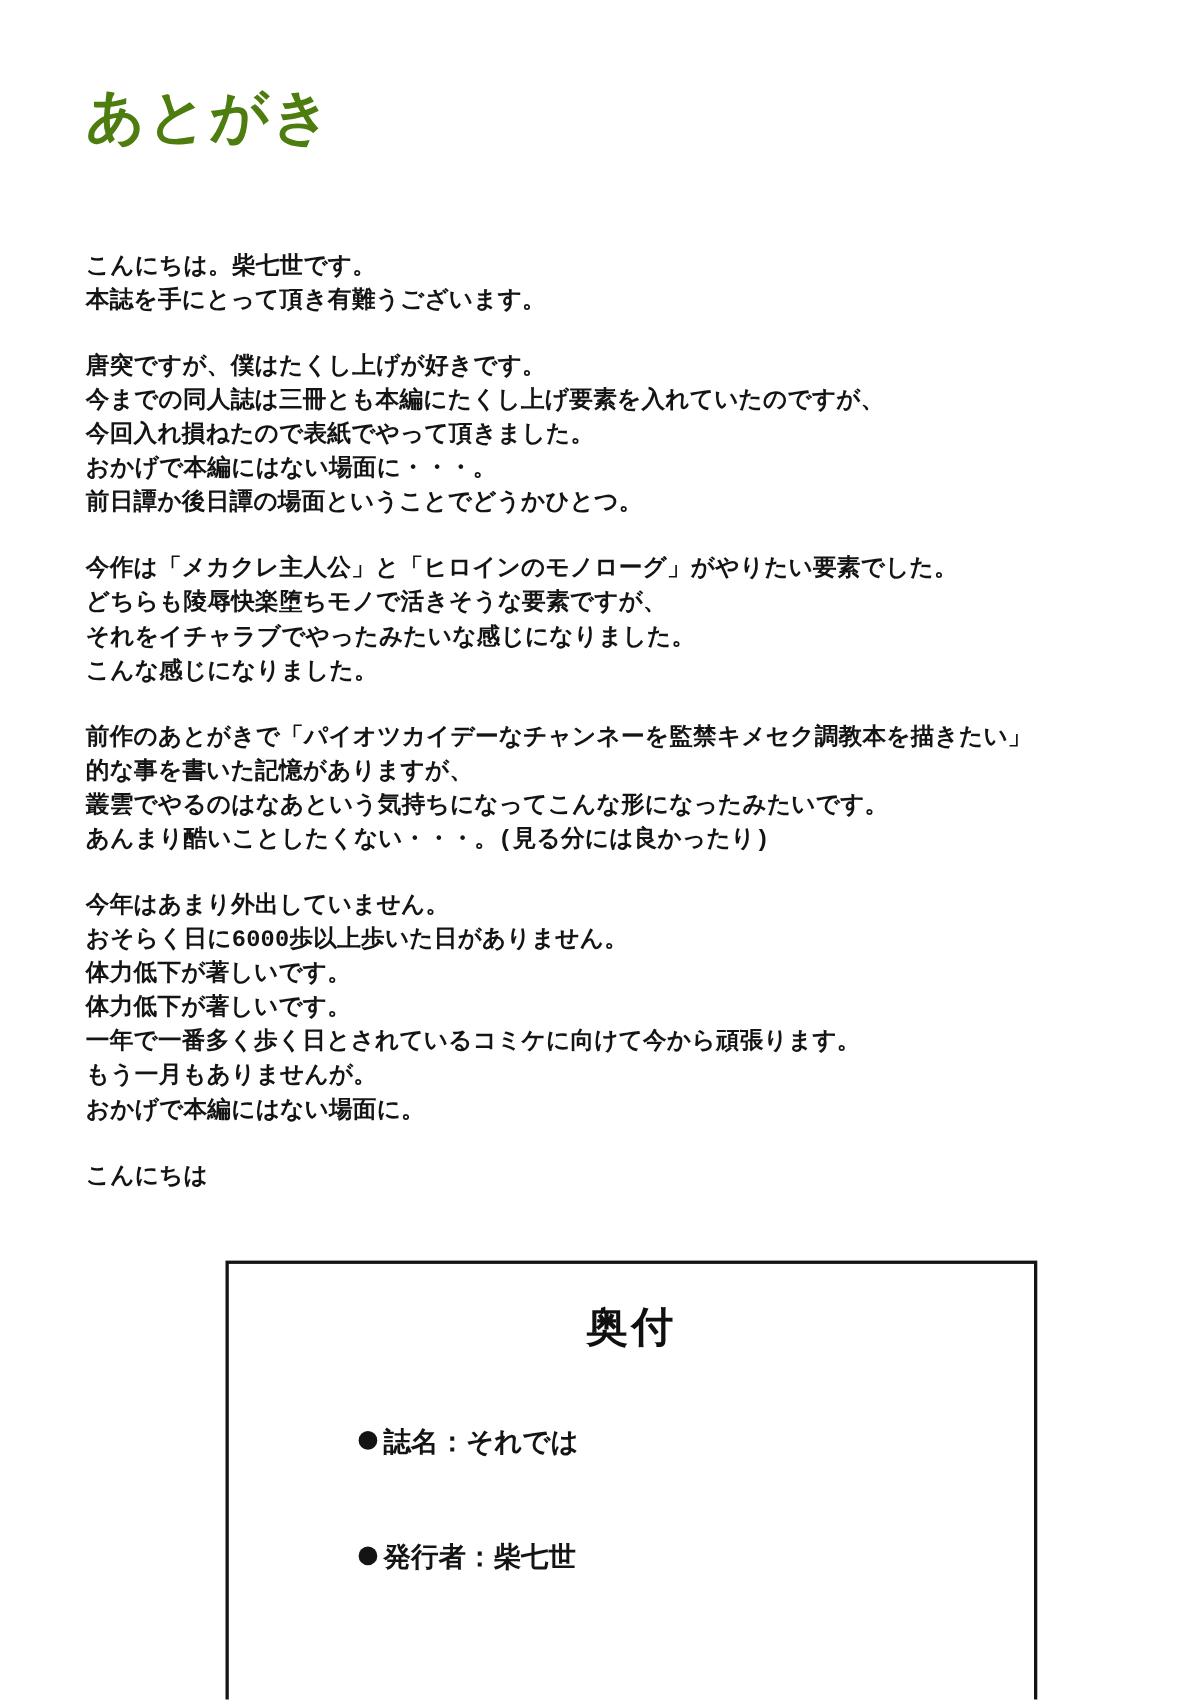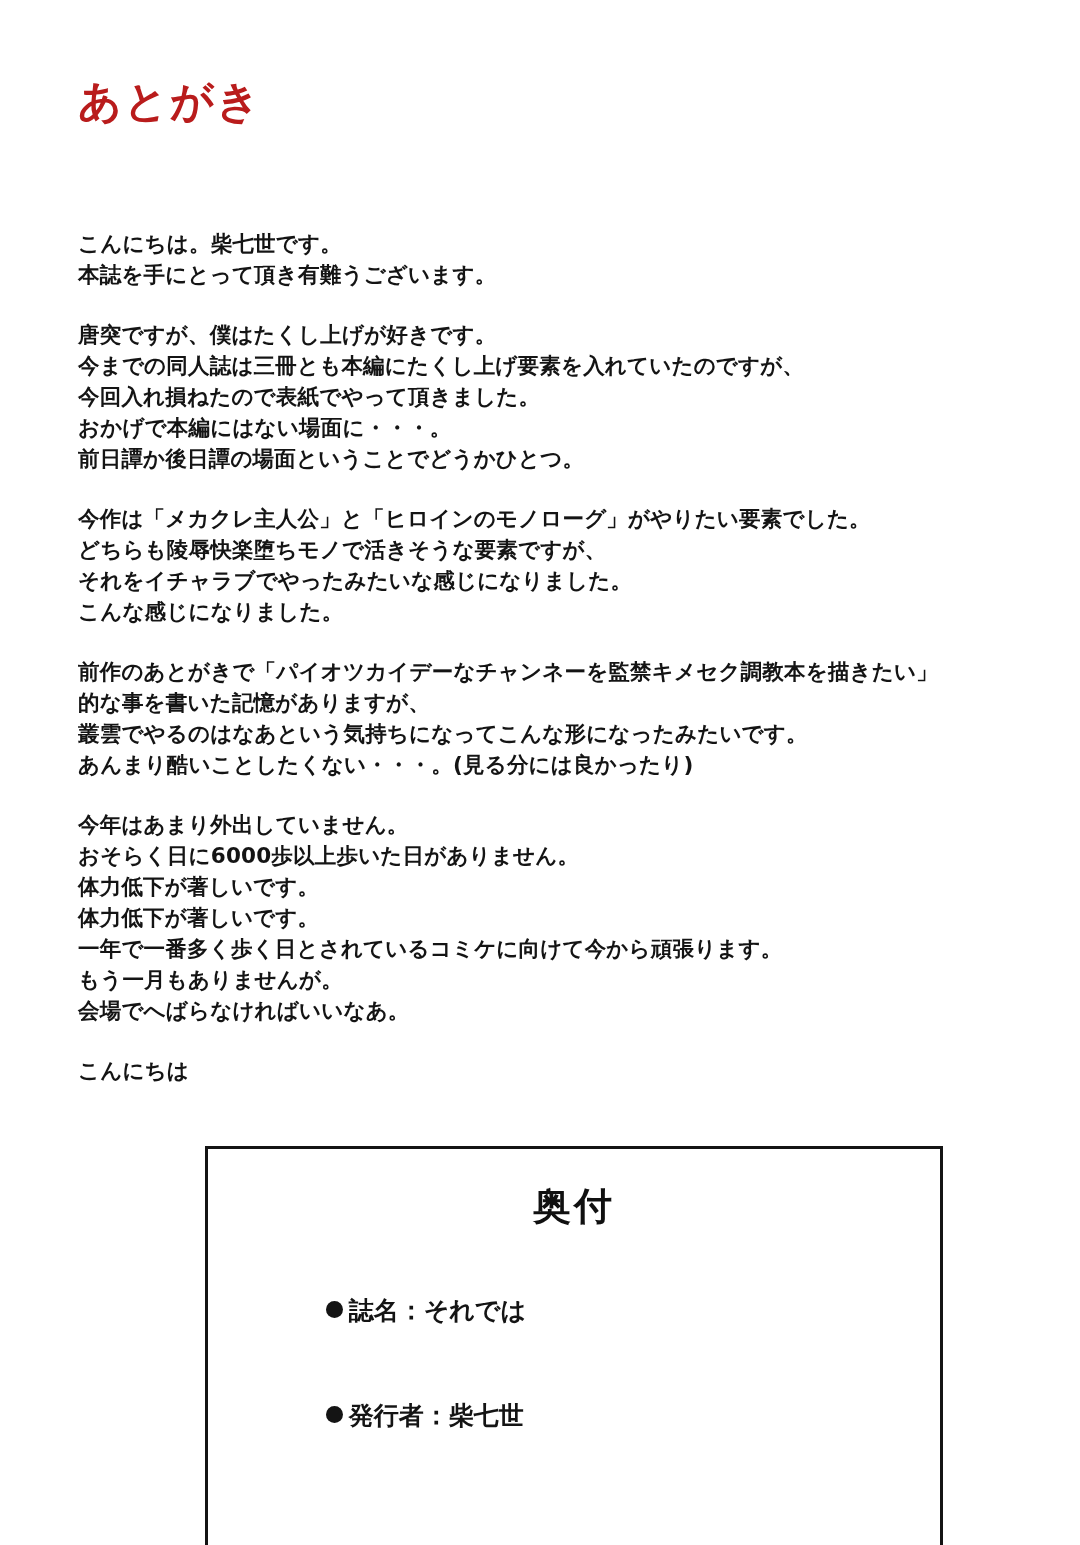--- a/index.html
+++ b/index.html
@@ -18,37 +18,38 @@
   .page {
     position: relative;
     width: 1080px;
     height: 1545px;
     box-sizing: border-box;
   }
   .afterword-title {
     position: absolute;
     left: 78px;
     top: 78px;
-    font-size: 43px;
+    font-size: 53px;
     font-weight: 700;
     letter-spacing: 2px;
     line-height: 1.1;
-    color: #b91c1c;
+    color: #4d7c0f;
     font-family: "DejaVu Sans", "Liberation Sans", sans-serif;
   }
   .body-text {
     position: absolute;
     left: 78px;
     top: 228px;
     width: 960px;
     font-size: 21.5px;
     line-height: 31px;
     font-weight: 700;
     color: #141414;
     letter-spacing: 0.2px;
+    font-family: Liberation Mono, monospace;
   }
   .para {
     margin: 0 0 29px 0;
   }
   .para:last-child {
     margin-bottom: 0;
   }
   .line {
     display: block;
     white-space: pre;
@@ -124,21 +125,21 @@
       <span class="line">叢雲でやるのはなあという気持ちになってこんな形になったみたいです。</span>
       <span class="line">あんまり酷いことしたくない・・・。(見る分には良かったり)</span>
     </p>
     <p class="para">
       <span class="line">今年はあまり外出していません。</span>
       <span class="line">おそらく日に6000歩以上歩いた日がありません。</span>
       <span class="line">体力低下が著しいです。</span>
       <span class="line">体力低下が著しいです。</span>
       <span class="line">一年で一番多く歩く日とされているコミケに向けて今から頑張ります。</span>
       <span class="line">もう一月もありませんが。</span>
-      <span class="line">会場でへばらなければいいなあ。</span>
+      <span class="line">おかげで本編にはない場面に。</span>
     </p>
     <p class="para">
       <span class="line">こんにちは</span>
     </p>
   </div>
 
   <div class="colophon">
     <div class="colophon-title">奥付</div>
     <ul class="colophon-list">
       <li class="colophon-item">

